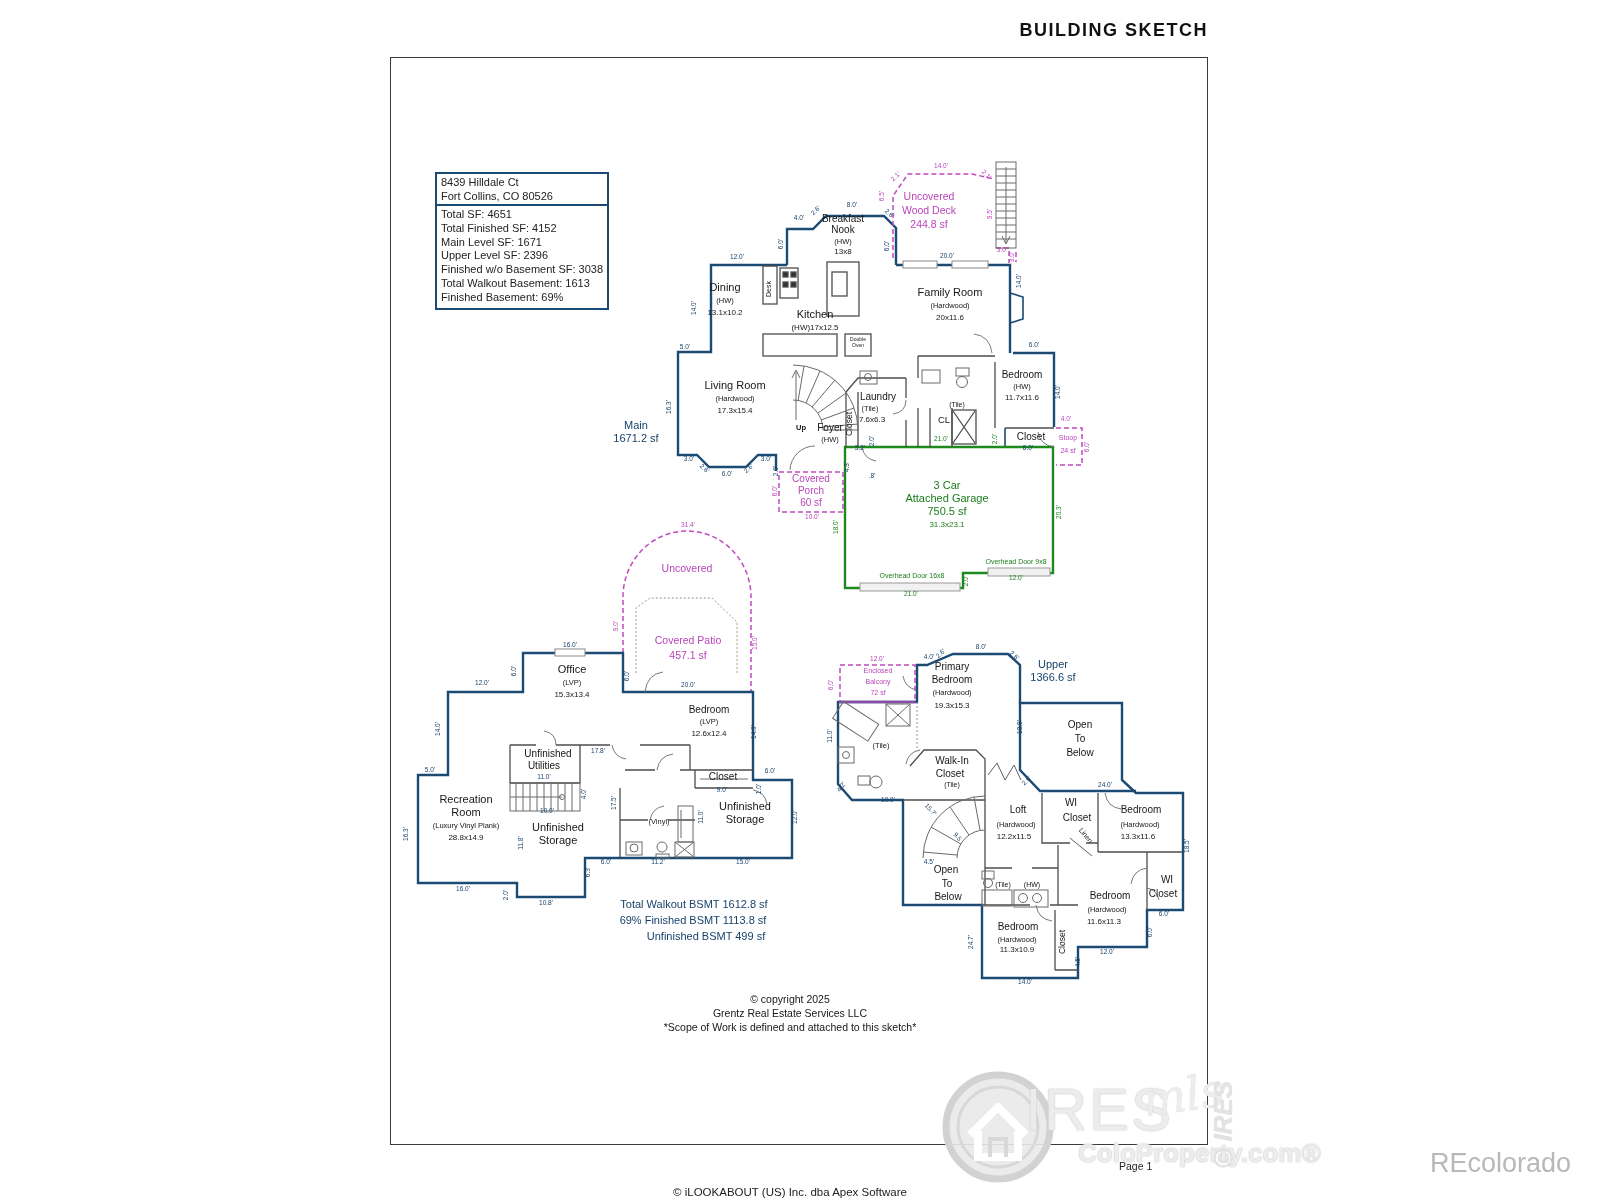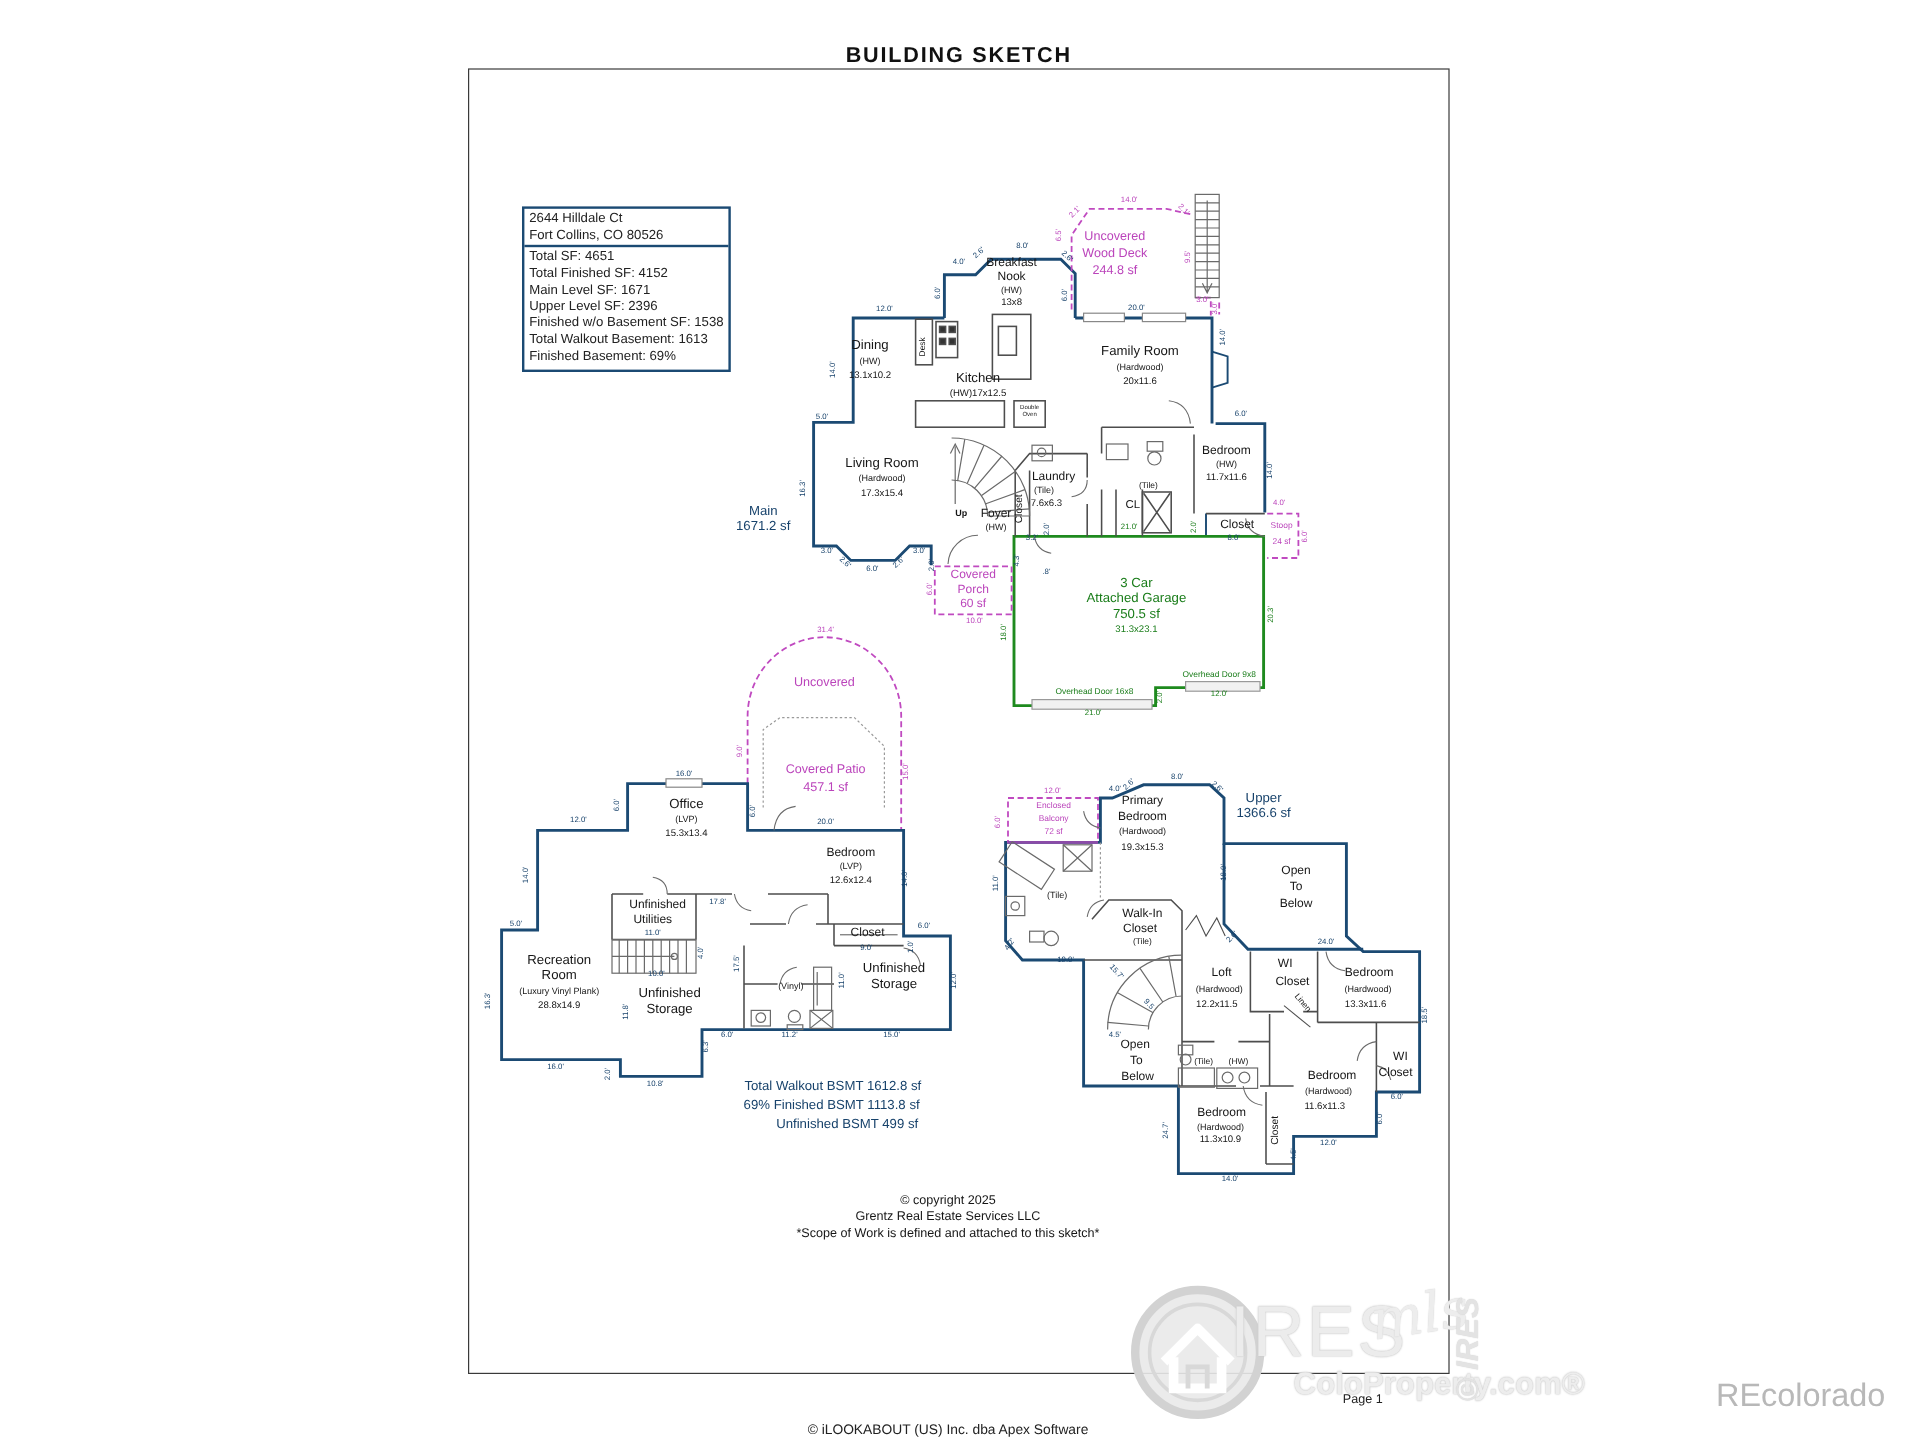--- a/index.html
+++ b/index.html
@@ -1,19 +1,19 @@
 <!DOCTYPE html>
 <html><head>
 <meta charset="utf-8">
 <style>
   html,body{margin:0;padding:0;}
   body{width:1600px;height:1200px;background:#ffffff;position:relative;
        font-family:"Liberation Sans",sans-serif;overflow:hidden;}
-  .page-title{position:absolute;left:390px;top:20px;width:818px;text-align:center;
-       font-size:18px;font-weight:bold;letter-spacing:1.5px;color:#111;margin-top:16px;}
+  .page-title{position:absolute;left:390px;top:20px;width:818px;text-align:right;
+       font-size:18px;font-weight:bold;letter-spacing:1.5px;color:#111;}
   .sheet-border{position:absolute;left:390px;top:57px;width:816px;height:1086px;
        border:1.6px solid #3a3a3a;}
   .info-box{position:absolute;left:435px;top:172px;width:170px;border:2px solid #1b4a73;
        background:#fff;font-size:11px;color:#222;}
   .info-addr{border-bottom:2px solid #1b4a73;padding:2px 4px 1px 4px;line-height:13.5px;}
   .info-stats{padding:2px 2px 3px 4px;line-height:13.8px;}
   svg{position:absolute;left:0;top:0;}
   .wN{stroke:#1b4a73;stroke-width:2.4;fill:none;stroke-linejoin:miter;}
   .wN1{stroke:#1b4a73;stroke-width:1.6;fill:none;}
   .wG{stroke:#1e8a1e;stroke-width:2.4;fill:none;}
@@ -48,29 +48,29 @@
        font-size:27px;color:#b8b8b8;z-index:3;}
 </style>
 </head>
 <body>
 
 <div class="page-title">BUILDING SKETCH</div>
 <div class="sheet-border"></div>
 
 <div class="info-box">
   <div class="info-addr">
-    <div>2644 Hilldale Ct</div>
+    <div>8439 Hilldale Ct</div>
     <div>Fort Collins, CO 80526</div>
   </div>
   <div class="info-stats">
       <div>Total SF: 4651</div>
       <div>Total Finished SF: 4152</div>
       <div>Main Level SF: 1671</div>
       <div>Upper Level SF: 2396</div>
-      <div>Finished w/o Basement SF: 1538</div>
+      <div>Finished w/o Basement SF: 3038</div>
       <div>Total Walkout Basement: 1613</div>
       <div>Finished Basement: 69%</div>
     </div>
 </div>
 
 <svg width="1600" height="1200" viewBox="0 0 1600 1200">
 
   <g>
 
     <path class="wN" d="M 787 265 H 711 V 352 H 678 V 455 H 697 L 709 467 H 746 L 758 455 H 776 V 471"></path>

